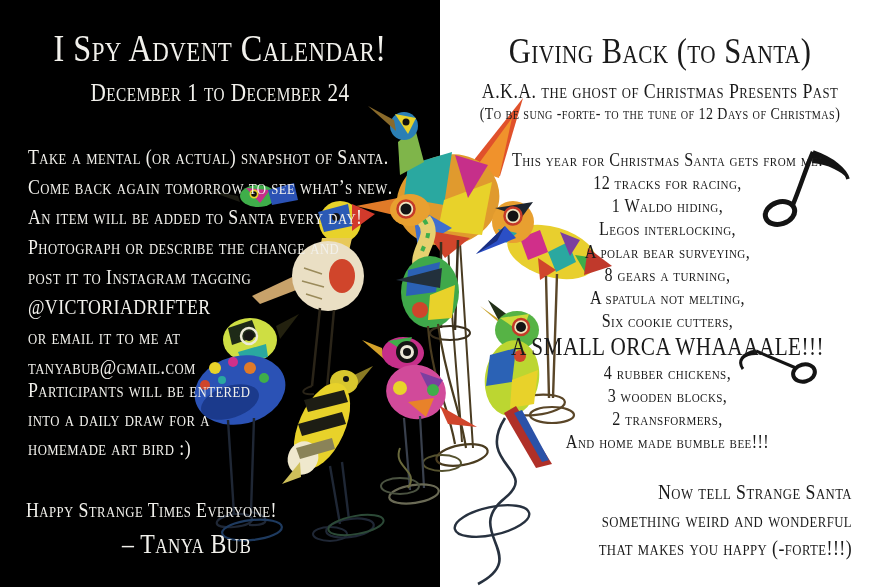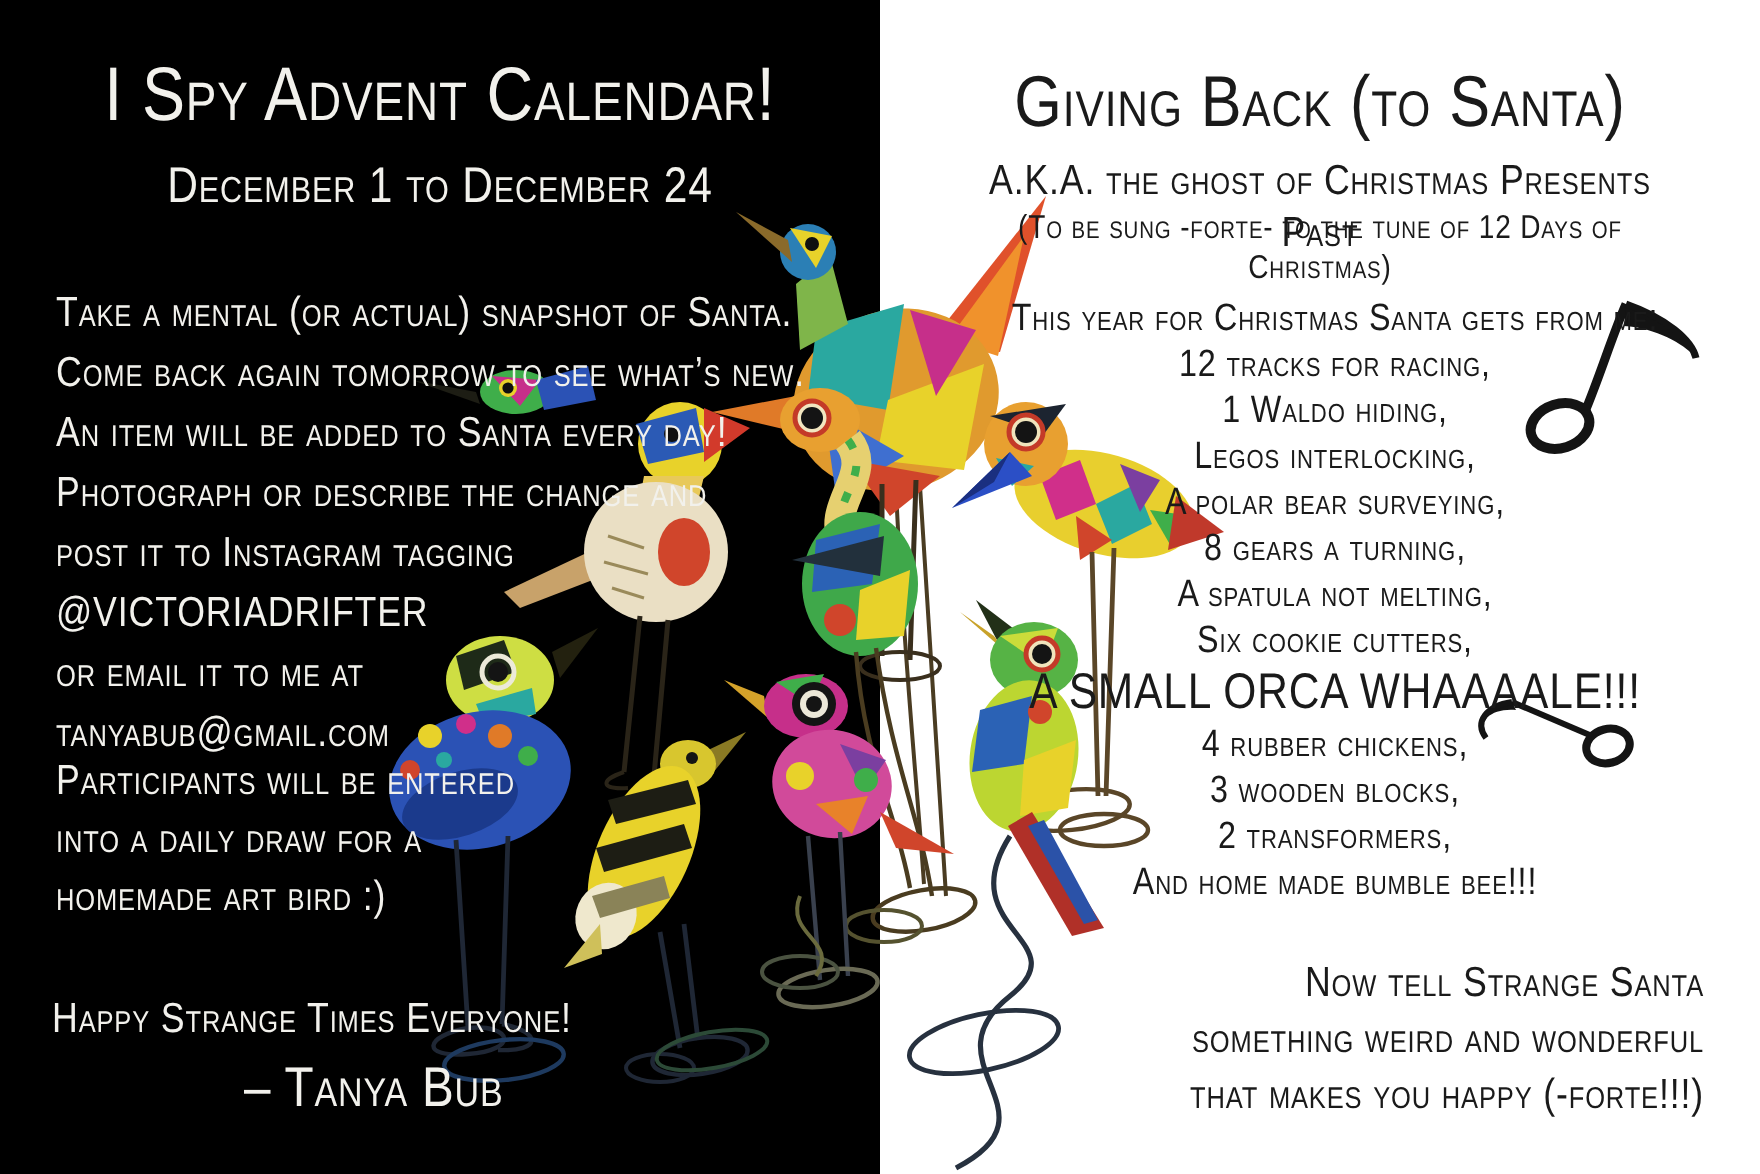--- a/index.html
+++ b/index.html
@@ -1,20 +1,20 @@
 <!DOCTYPE html>
 <html><head>
 <meta charset="utf-8">
 <style>
   html,body{margin:0;padding:0;background:#555;}
   .poster{
     position:relative;
     width:880px;height:587px;
     overflow:hidden;
-    font-family:Liberation Sans, sans-serif;
+    font-family:Liberation Serif, serif;
     font-variant:small-caps;
     background:#a16207;
   }
   .panel{position:absolute;top:0;height:587px;width:440px;z-index:1;}
   .panel-left{left:0;background:#000;}
   .panel-right{left:440px;background:#fff;}
   .collage{position:absolute;left:0;top:0;width:880px;height:587px;z-index:2;}
   .txt{position:absolute;z-index:3;letter-spacing:.5px;}
   .white{color:#f2f1ec;}
   .black{color:#1a1a1a;}

